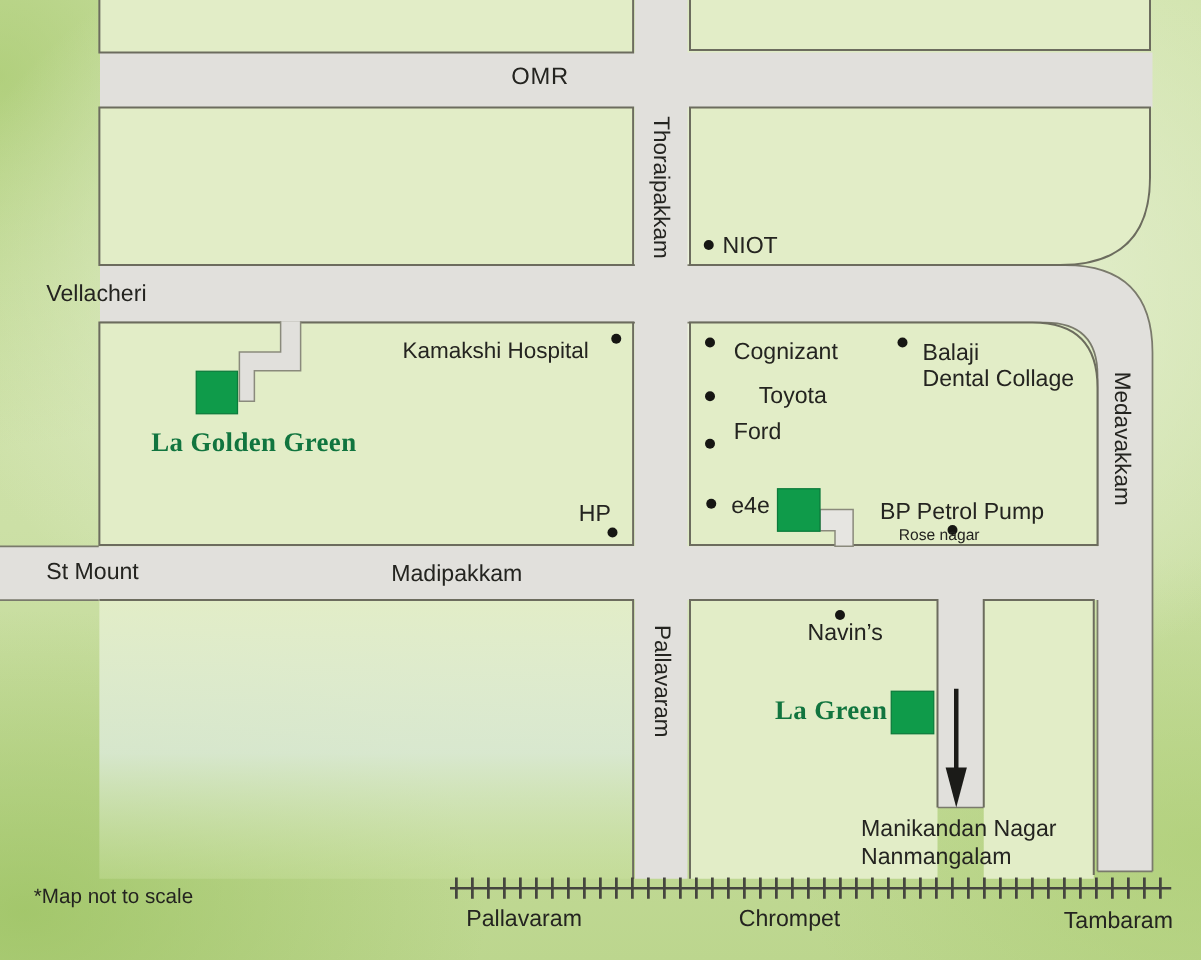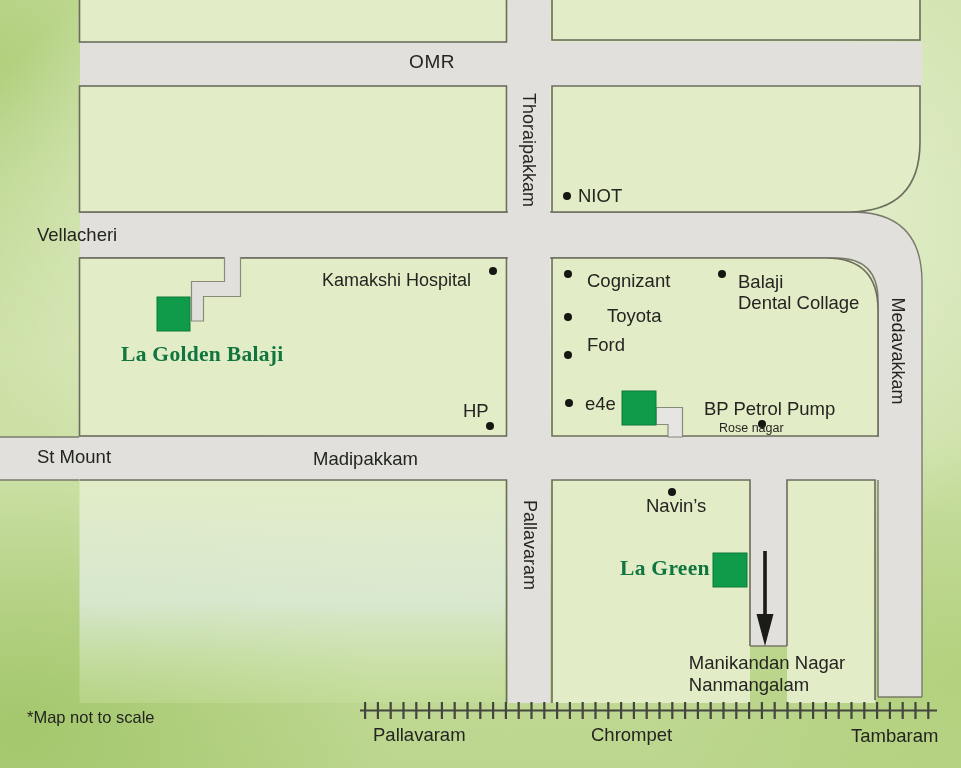--- a/index.html
+++ b/index.html
@@ -117,21 +117,21 @@
     <span>Balaji</span><br>
     <span>Dental Collage</span>
   </div>
   <div class="lbl big" style="left:587px;top:306px;margin-left:20px;">Toyota</div>
   <div class="lbl big" style="left:587px;top:335px;">Ford</div>
   <div class="lbl big" style="left:585px;top:394px;">e4e</div>
   <div class="lbl big" style="left:704px;top:399px;">BP Petrol Pump</div>
   <div class="lbl big" style="left:463px;top:401px;">HP</div>
   <div class="lbl big" style="left:646px;top:496px;">Navin’s</div>
 
-  <div class="lbl title" style="left:121px;top:342px;">La Golden Balaji</div>
+  <div class="lbl title" style="left:121px;top:342px;">La Golden Green</div>
   <div class="lbl title" style="left:620px;top:556px;">La Green</div>
 
   <div class="lbl center2" style="left:767px;top:652px;">
     <span>Manikandan Nagar</span><br>
     <span>Nanmangalam</span>
   </div>
 
   <div class="lbl big" style="left:373px;top:725px;">Pallavaram</div>
   <div class="lbl big" style="left:591px;top:725px;">Chrompet</div>
   <div class="lbl big" style="left:851px;top:726px;">Tambaram</div>

